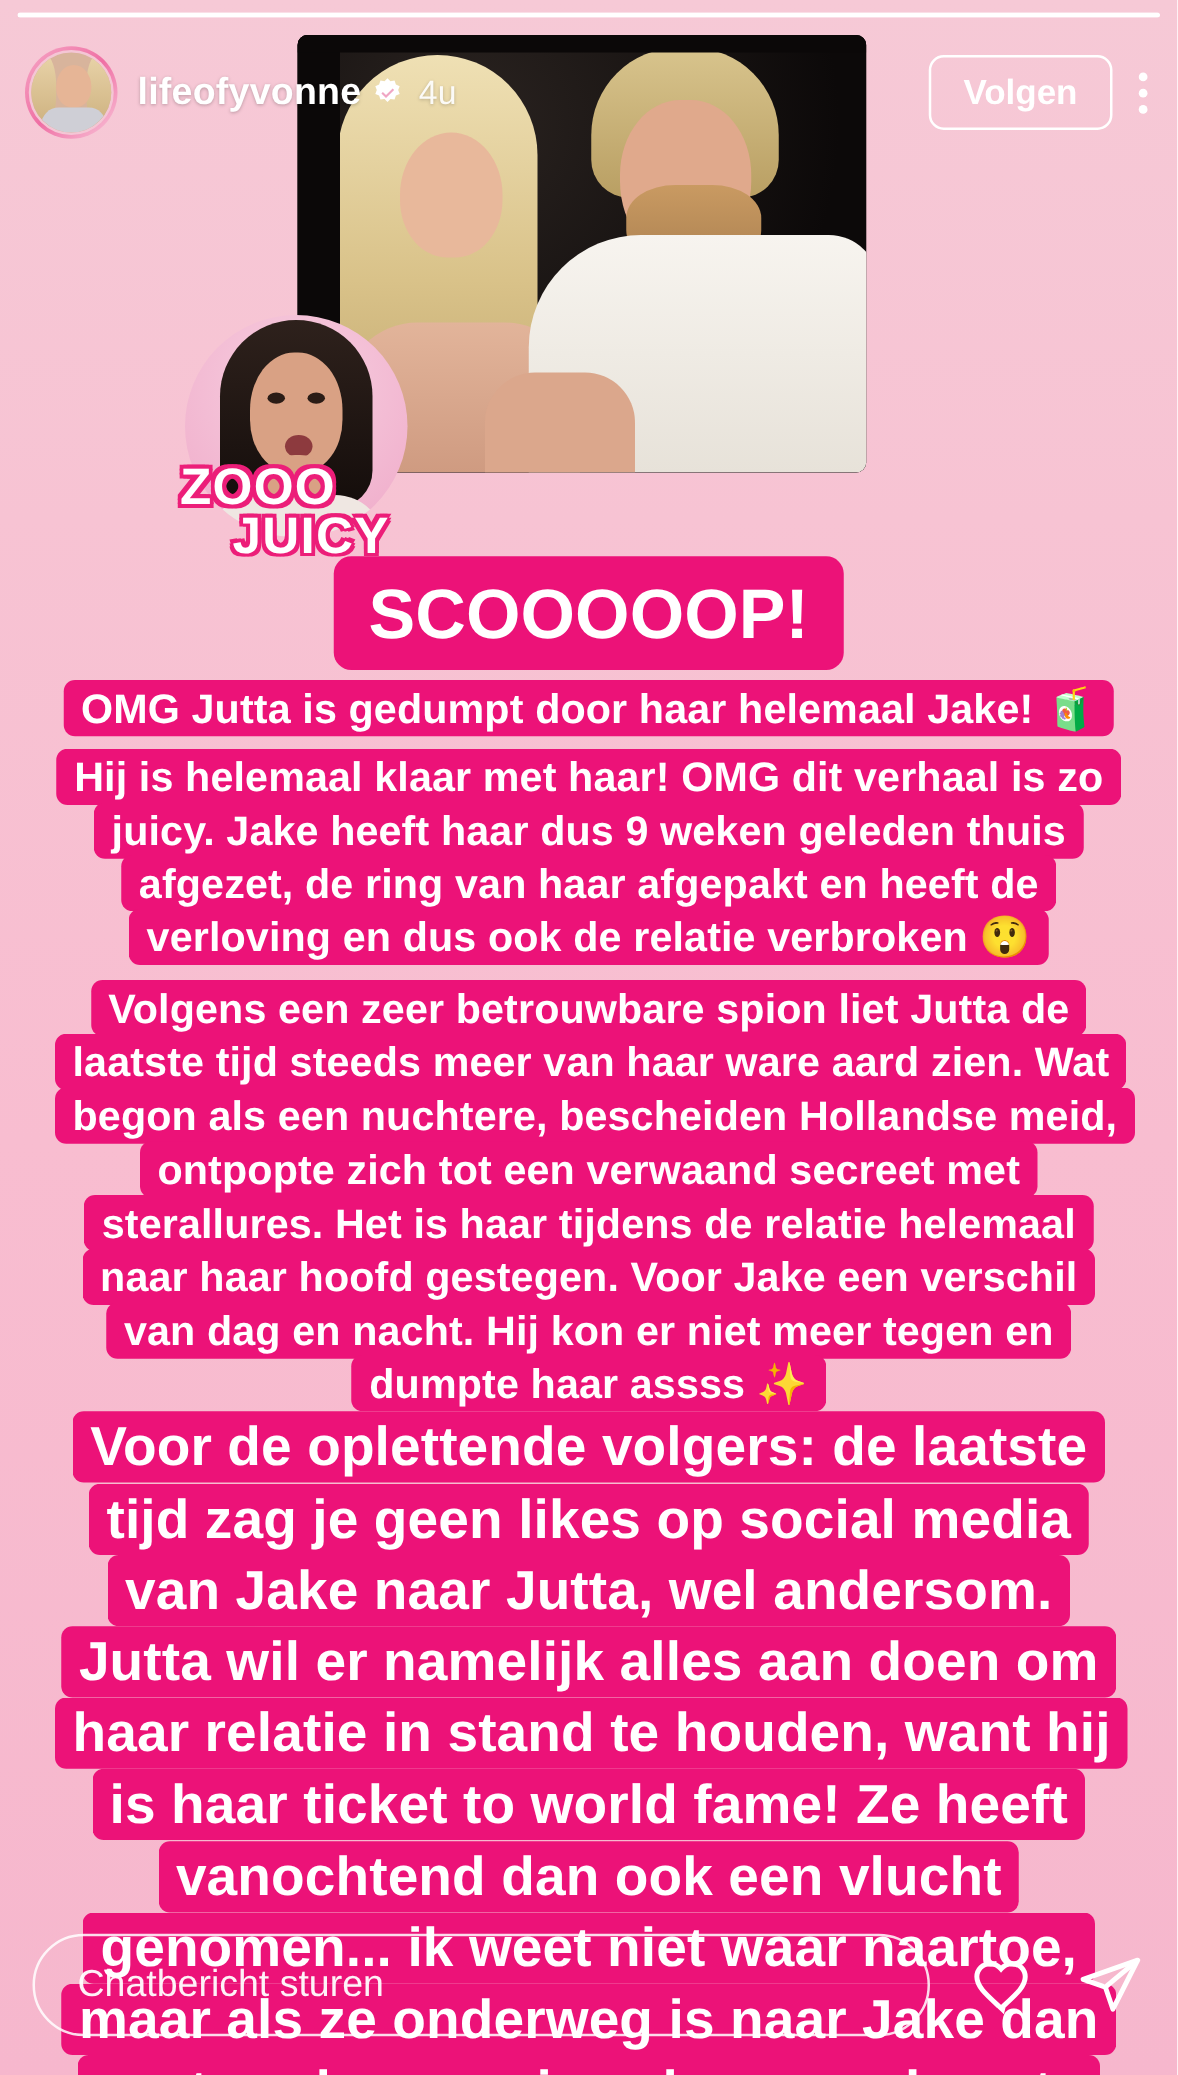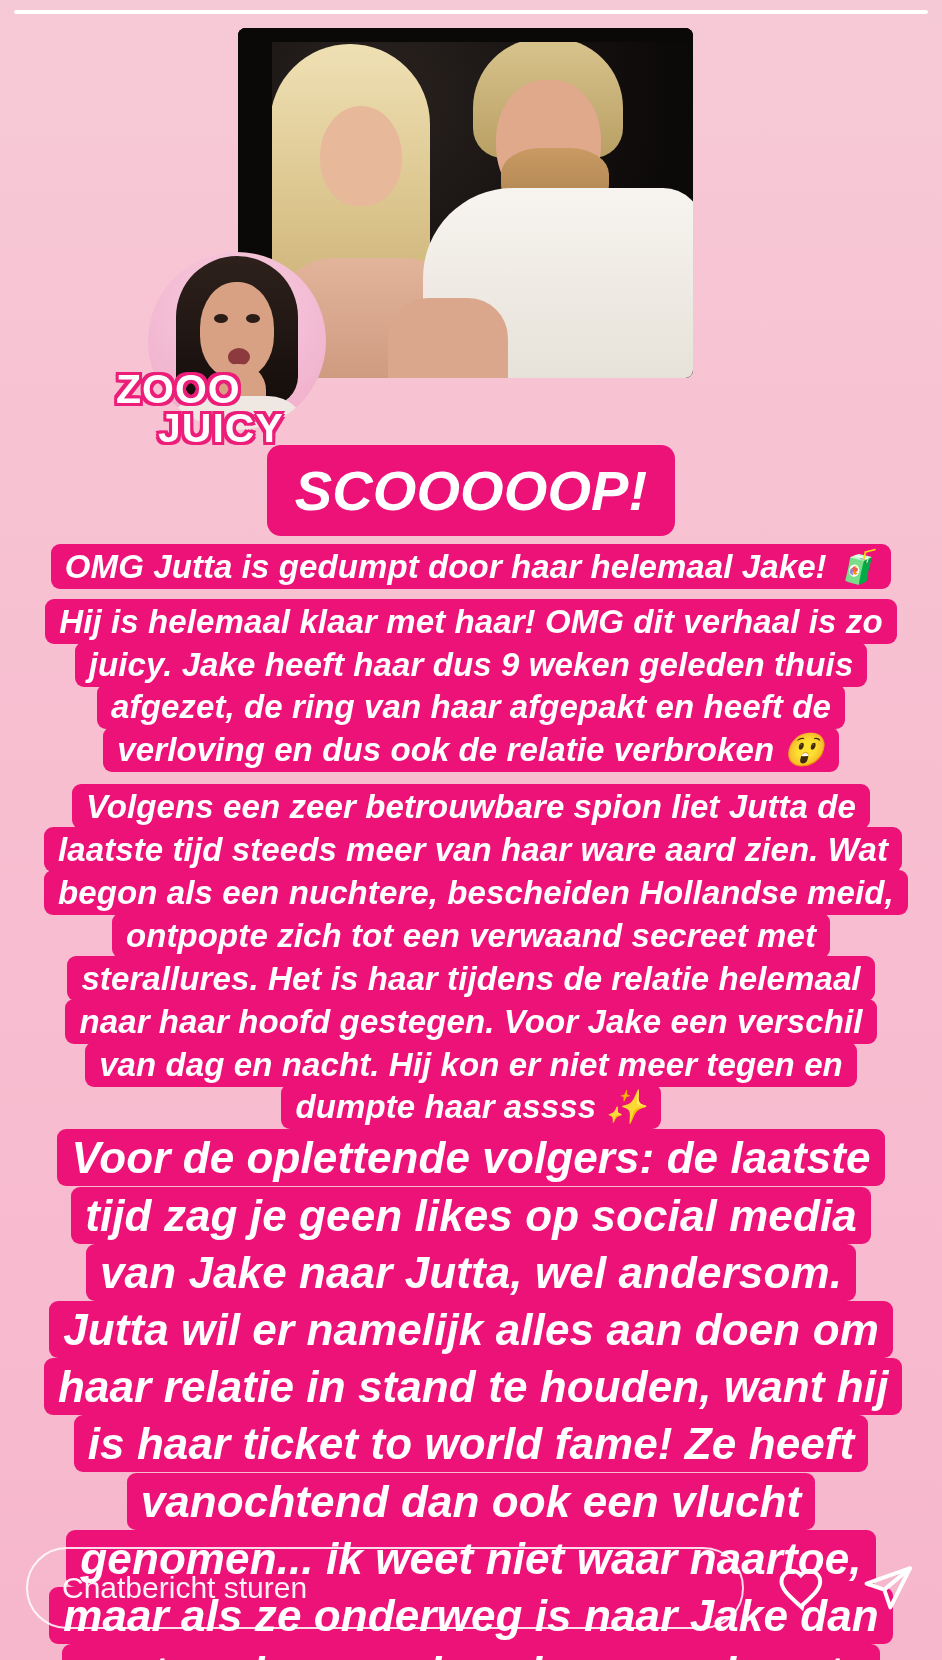--- a/index.html
+++ b/index.html
@@ -216,21 +216,21 @@
     width: 56px; height: 48px;
     background: #d9a184; border-radius: 26px 26px 12px 12px;
   }
   .st-body {
     position: absolute; left: 18px; bottom: -10px;
     width: 142px; height: 44px;
     background: #efe7e2; border-radius: 40px 40px 0 0;
   }
   .juicy-text {
     position: absolute;
-    left: 116px; top: 370px;
+    left: 144px; top: 370px;
     z-index: 14;
     color: #ffffff;
     font-weight: bold;
     font-size: 41px;
     line-height: 0.96;
     letter-spacing: 1px;
     text-shadow:
        3px 0 0 #ec1e79, -3px 0 0 #ec1e79, 0 3px 0 #ec1e79, 0 -3px 0 #ec1e79,
        3px 3px 0 #ec1e79, -3px -3px 0 #ec1e79, 3px -3px 0 #ec1e79, -3px 3px 0 #ec1e79;
   }
@@ -251,21 +251,20 @@
     line-height: 1.30;
     letter-spacing: 0.1px;
   }
   .tb span.ln {
     display: inline;
     background: #ec1278;
     box-decoration-break: clone;
     -webkit-box-decoration-break: clone;
     padding: 4px 14px;
     border-radius: 9px;
-    font-style: italic;
   }
   .tb-scoop { font-size: 56px; margin-bottom: 18px; }
   .tb-scoop span.ln { padding: 14px 28px; border-radius: 14px; }
   .tb-omg { font-size: 33px; margin-bottom: 12px; }
   .tb-hij { font-size: 33px; margin-bottom: 14px; }
   .tb-volgens { font-size: 33px; }
   .tb-oplettende { font-size: 44px; }
 
   
   .bottom {
@@ -300,20 +299,44 @@
 </style>
 </head>
 <body>
 
 <div id="story">
 
   <div class="progress-track">
     <div class="progress-fill" id="progfill" style="width: 100%;"></div>
   </div>
 
+  <div class="header">
+    <div class="avatar-ring">
+      <div class="avatar-inner">
+        <div class="av-hairL"></div>
+        <div class="av-hairR"></div>
+        <div class="av-face"></div>
+        <div class="av-body"></div>
+      </div>
+    </div>
+    <div class="username">lifeofyvonne</div>
+    <span class="verified">
+      <svg viewBox="0 0 24 24" width="26" height="26">
+        <path fill="#ffffff" d="M12 1.5l2.2 2.1 3-.4 1 2.9 2.8 1.2-1.1 2.9 1.1 2.9-2.8 1.2-1 2.9-3-.4L12 19l-2.2-2.2-3 .4-1-2.9L3 13.1l1.1-2.9L3 7.3l2.8-1.2 1-2.9 3 .4z"></path>
+        <path fill="#f0a6c4" d="M10.9 13.9l-2.3-2.3-1.1 1.1 3.4 3.4 6-6-1.1-1.1z"></path>
+      </svg>
+    </span>
+    <div class="timestamp">4u</div>
+    <button class="follow-btn">Volgen</button>
+    <div class="more-btn">
+        <i></i>
+        <i></i>
+        <i></i>
+      </div>
+  </div>
 
   <div class="photo">
     <div class="ph-bg"></div>
     <div class="ph-womanHair"></div>
     <div class="ph-womanBody"></div>
     <div class="ph-womanFace"></div>
     <div class="ph-manHair"></div>
     <div class="ph-manFace"></div>
     <div class="ph-manBeard"></div>
     <div class="ph-shirt"></div>

